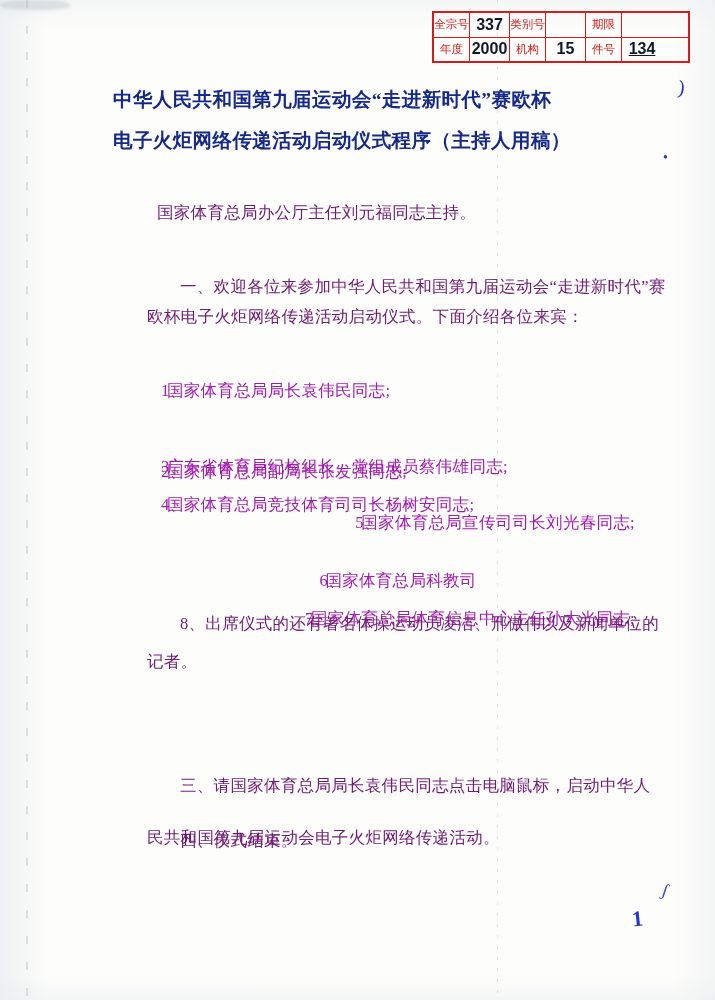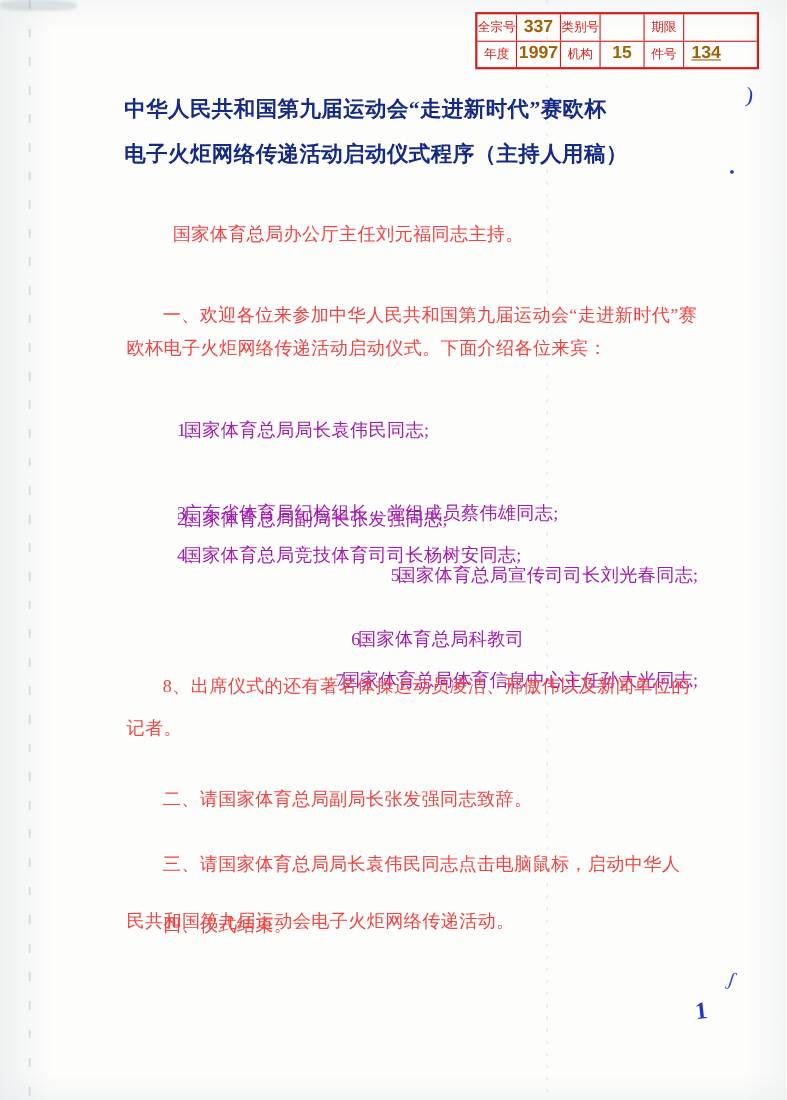--- a/index.html
+++ b/index.html
@@ -78,21 +78,21 @@
     white-space: nowrap;
   }
   .stamp-label {
     width: 36px;
     border-right: 1.5px solid #d41c1c;
     font-size: 11.5px;
   }
   .stamp-value {
     width: 40px;
     border-right: 1.5px solid #d41c1c;
-    color: #a16207;
+    color: #0f172a;
     font-size: 16px;
     font-weight: bold;
   }
   .stamp-value.last { border-right: none; text-decoration: underline; }
 
   
   #doc {
     position: absolute;
     left: 0;
     top: 0;
@@ -112,25 +112,25 @@
     color: #152a86;
   }
   #title-line-1 { top: 85px; }
   #title-line-2 { top: 126px; }
 
   .para {
     position: absolute;
     font-size: 16.5px;
     line-height: 30px;
     letter-spacing: 0.3px;
-    color: #ef4444;
+    color: #701a75;
     width: 520px;
     left: 115px;
   }
-  .para.indent2 { text-indent: 33px; }
+  .para.indent2 { text-indent: 33px; margin-left: 32px; }
 
   .list-item {
     position: absolute;
     left: 115px;
     width: 520px;
     font-size: 16.5px;
     letter-spacing: 0.3px;
     color: #a21caf;
     white-space: nowrap;
   }
@@ -209,21 +209,21 @@
     <div class="stamp-row">
       <div class="stamp-cell stamp-label">全宗号</div>
       <div class="stamp-cell stamp-value">337</div>
       <div class="stamp-cell stamp-label">类别号</div>
       <div class="stamp-cell stamp-value"></div>
       <div class="stamp-cell stamp-label">期限</div>
       <div class="stamp-cell stamp-value last"></div>
     </div>
     <div class="stamp-row">
       <div class="stamp-cell stamp-label">年度</div>
-      <div class="stamp-cell stamp-value">1997</div>
+      <div class="stamp-cell stamp-value">2000</div>
       <div class="stamp-cell stamp-label">机构</div>
       <div class="stamp-cell stamp-value">15</div>
       <div class="stamp-cell stamp-label">件号</div>
       <div class="stamp-cell stamp-value last">134</div>
     </div>
   </div>
 
   <div id="doc">
 
     <div class="title" id="title-line-2">电子火炬网络传递活动启动仪式程序（主持人用稿）</div>
@@ -250,21 +250,20 @@
     </div>
     <div class="list-item" style="top:570px;text-align:center;">
       <span class="list-num">6、</span><span>国家体育总局科教司</span>
     </div>
     <div class="list-item" style="top:608px;text-align:right;">
       <span class="list-num">7、</span><span>国家体育总局体育信息中心主任孙大光同志;</span>
     </div>
 
     <div class="para indent2" style="top:605px; line-height:38px;">8、出席仪式的还有著名体操运动员凌洁、邢傲伟以及新闻单位的记者。</div>
 
-    <div class="para indent2" style="top:712px;">二、请国家体育总局副局长张发强同志致辞。</div>
 
     <div class="para indent2" style="top:760px; line-height:52px;">三、请国家体育总局局长袁伟民同志点击电脑鼠标，启动中华人民共和国第九届运动会电子火炬网络传递活动。</div>
 
     <div class="para indent2" style="top:826px;">四、仪式结束。</div>
   </div>
 
   <div class="hand" id="mark-paren">)</div>
   <div class="hand" id="mark-dot">•</div>
   <div class="hand" id="mark-squiggle">ʃ</div>
   <div class="hand" id="mark-page-number">1</div>

